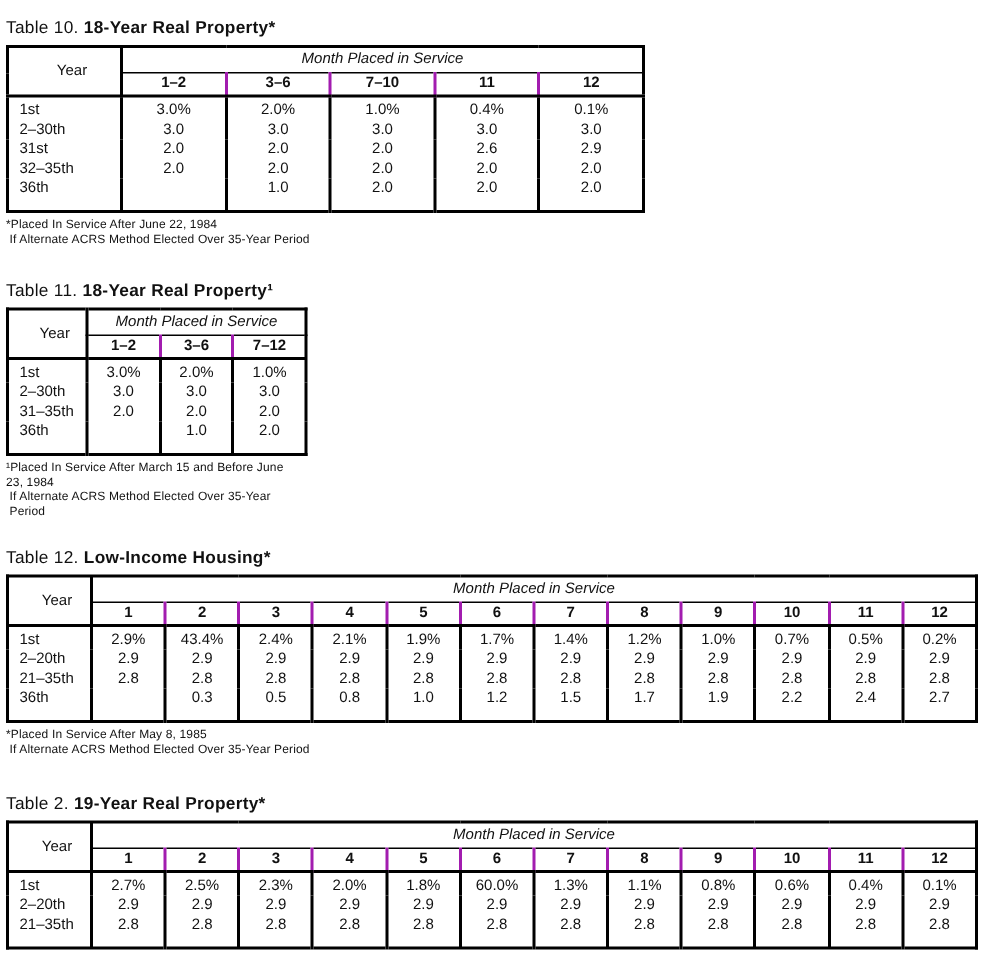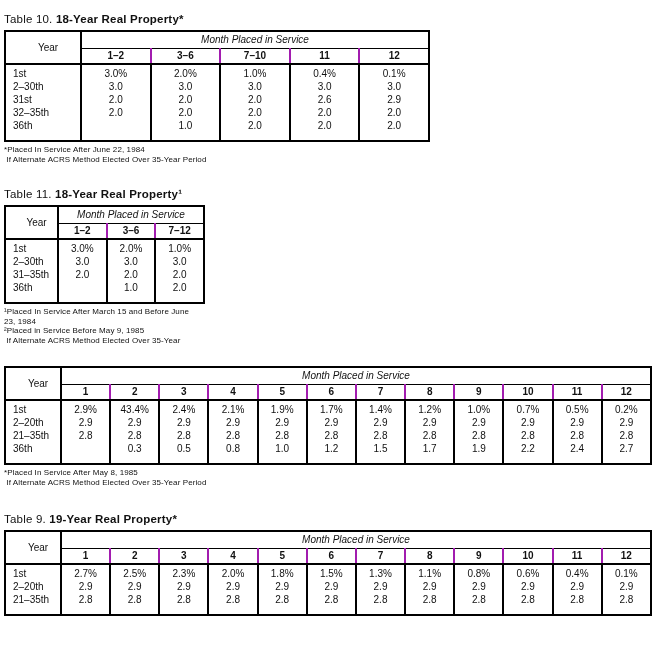--- a/index.html
+++ b/index.html
@@ -208,24 +208,28 @@
           <td>2.0</td>
         </tr>
         <tr>
           <td class="row-label">36th</td>
           <td></td>
           <td>1.0</td>
           <td>2.0</td>
         </tr>
       </tbody>
     </table>
-  <div class="footnotes" style="width:348px"><div>¹Placed In Service After March 15 and Before June</div><div>23, 1984</div><div>²Placed in Service Before May 9, 1985</div><div> If Alternate ACRS Method Elected Over 35-Year</div></div>
+  <div class="footnotes" style="width:348px"><div>¹Placed In Service After March 15 and Before June</div><div>23, 1984</div><div> If Alternate ACRS Method Elected Over 35-Year</div><div> Period</div></div>
 </section>
 
 <section class="tbl-section s12">
+  <div class="tbl-title">
+    <span class="title-prefix">Table 12.</span>
+    <span class="title-main">Low-Income Housing*</span>
+  </div>
   <table class="acrs t12">
       <colgroup>
         <col class="year">
         <col>
         <col>
         <col>
         <col>
         <col>
         <col>
         <col>
@@ -316,21 +320,21 @@
           <td>2.4</td>
           <td>2.7</td>
         </tr>
       </tbody>
     </table>
   <div class="footnotes"><div>*Placed In Service After May 8, 1985</div><div> If Alternate ACRS Method Elected Over 35-Year Period</div></div>
 </section>
 
 <section class="tbl-section s13">
   <div class="tbl-title">
-    <span class="title-prefix">Table 9.</span>
+    <span class="title-prefix">Table 2.</span>
     <span class="title-main">19-Year Real Property*</span>
   </div>
   <table class="acrs t13">
       <colgroup>
         <col class="year">
         <col>
         <col>
         <col>
         <col>
         <col>
@@ -363,21 +367,21 @@
         </tr>
       </thead>
       <tbody>
         <tr>
           <td class="row-label">1st</td>
           <td>2.7%</td>
           <td>2.5%</td>
           <td>2.3%</td>
           <td>2.0%</td>
           <td>1.8%</td>
-          <td>1.5%</td>
+          <td>60.0%</td>
           <td>1.3%</td>
           <td>1.1%</td>
           <td>0.8%</td>
           <td>0.6%</td>
           <td>0.4%</td>
           <td>0.1%</td>
         </tr>
         <tr>
           <td class="row-label">2–20th</td>
           <td>2.9</td>

